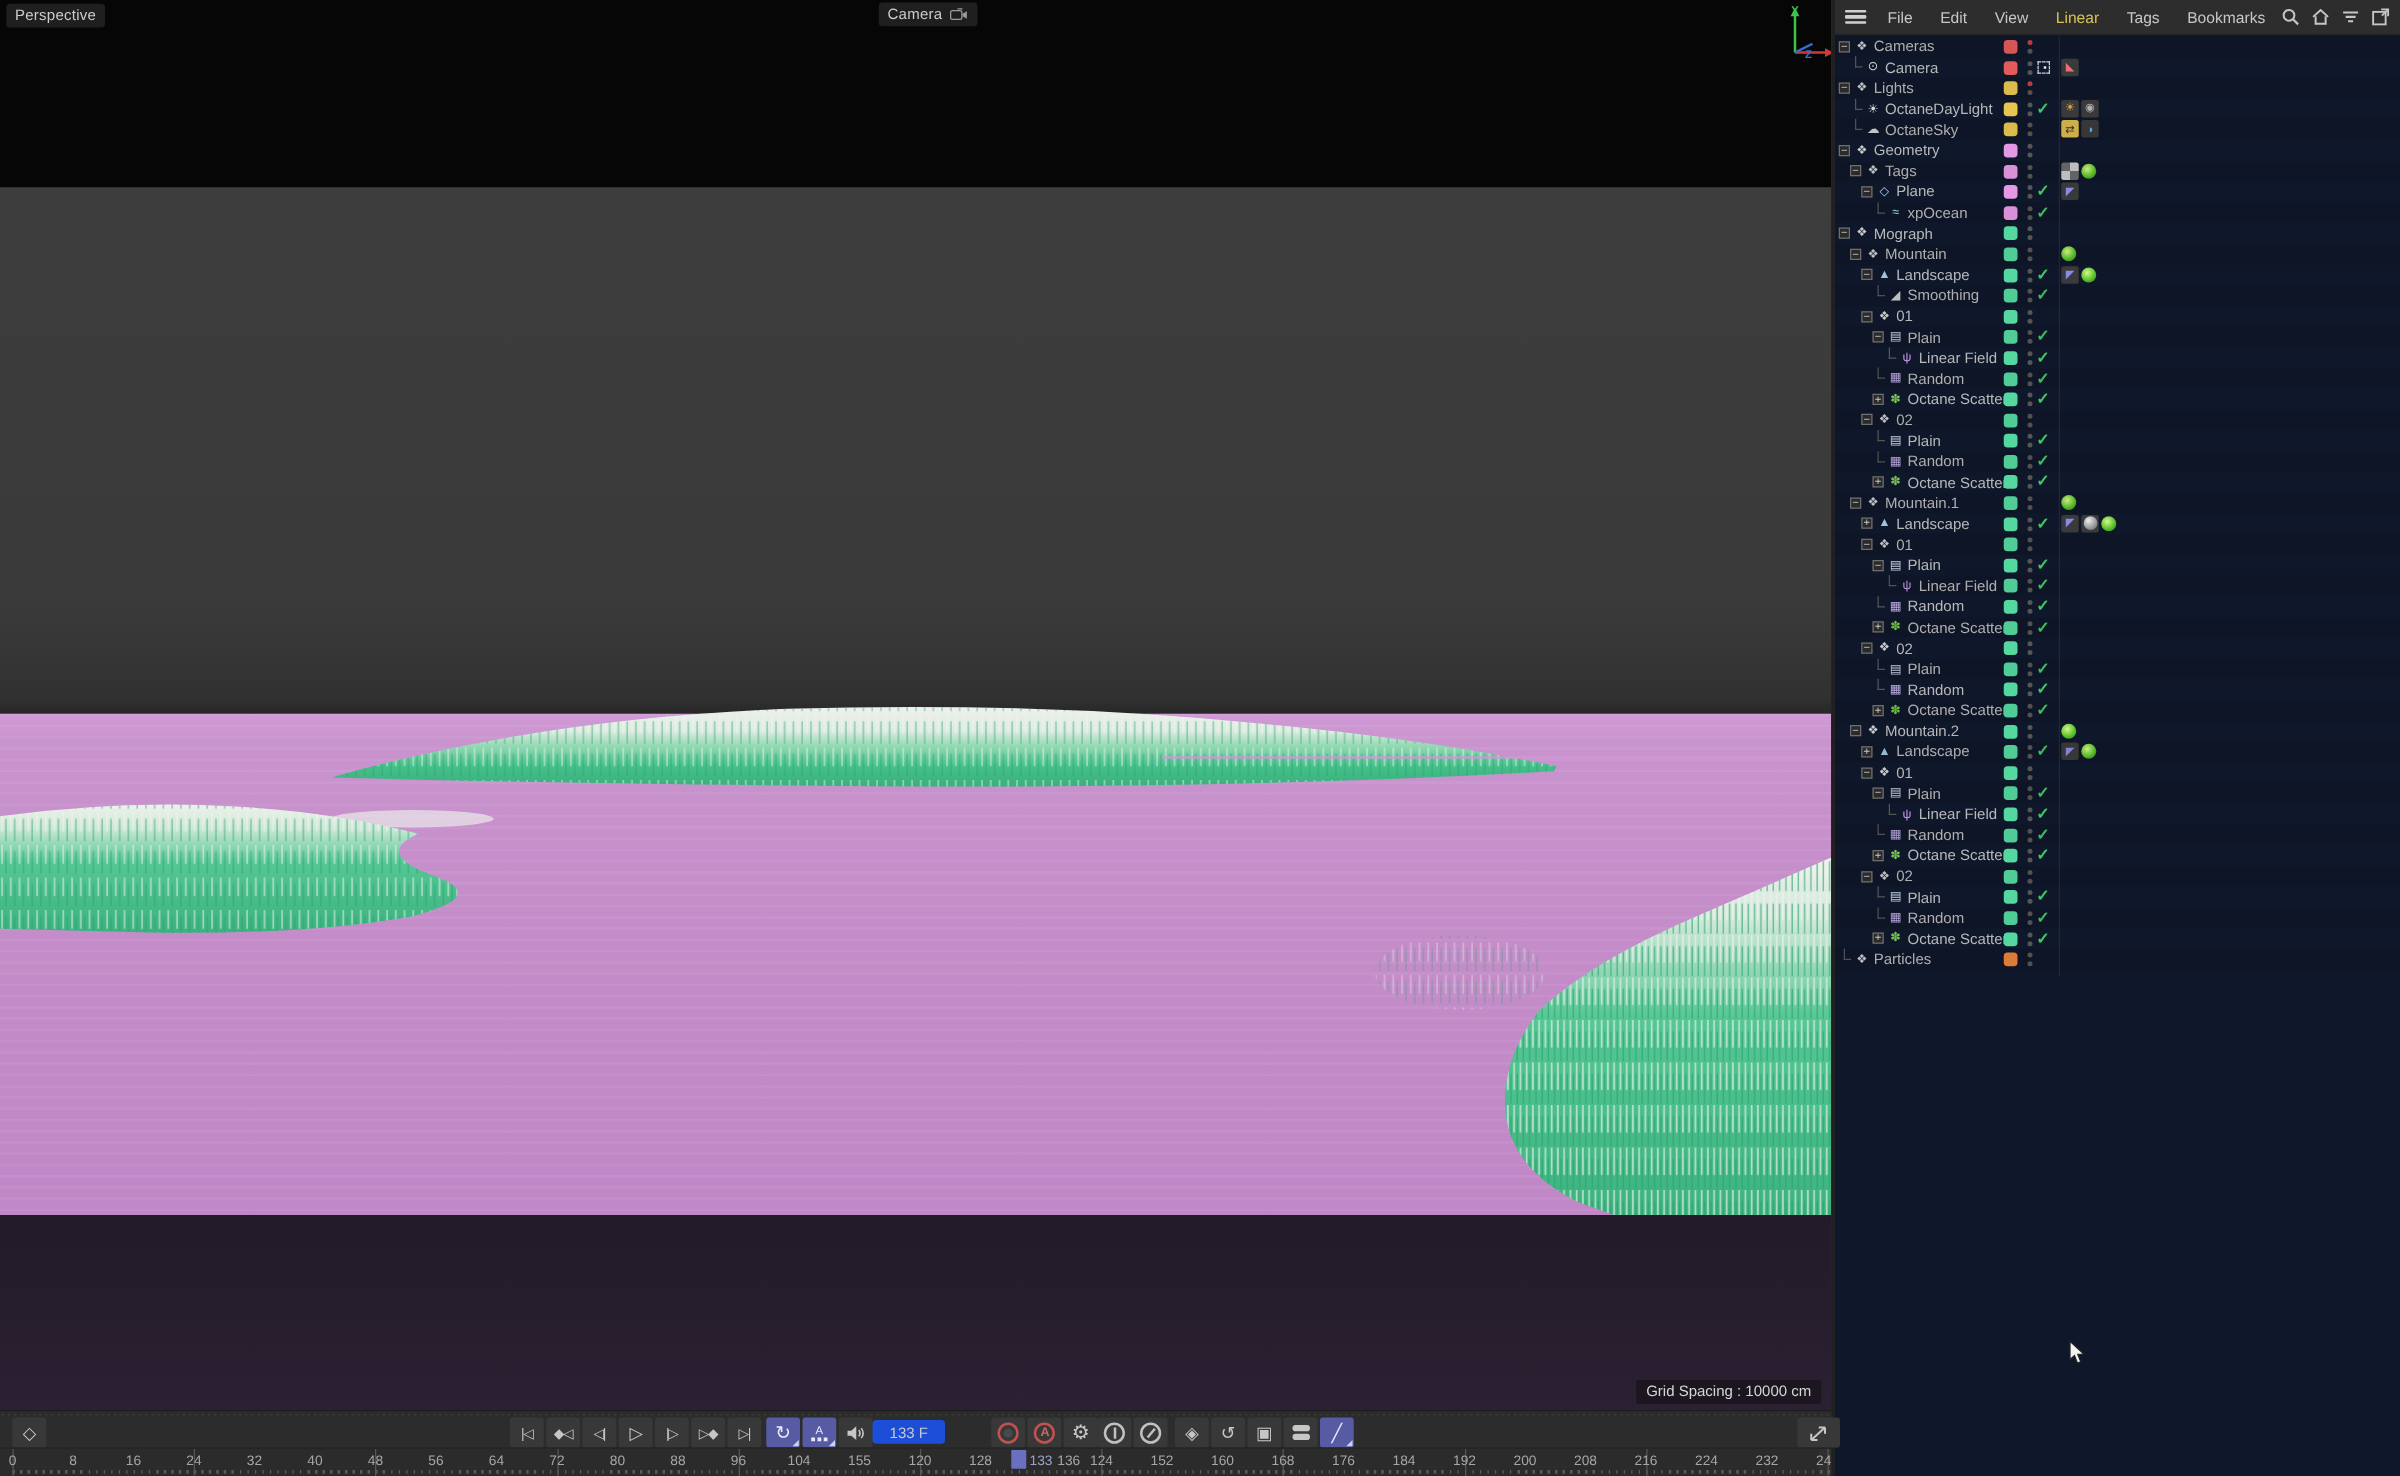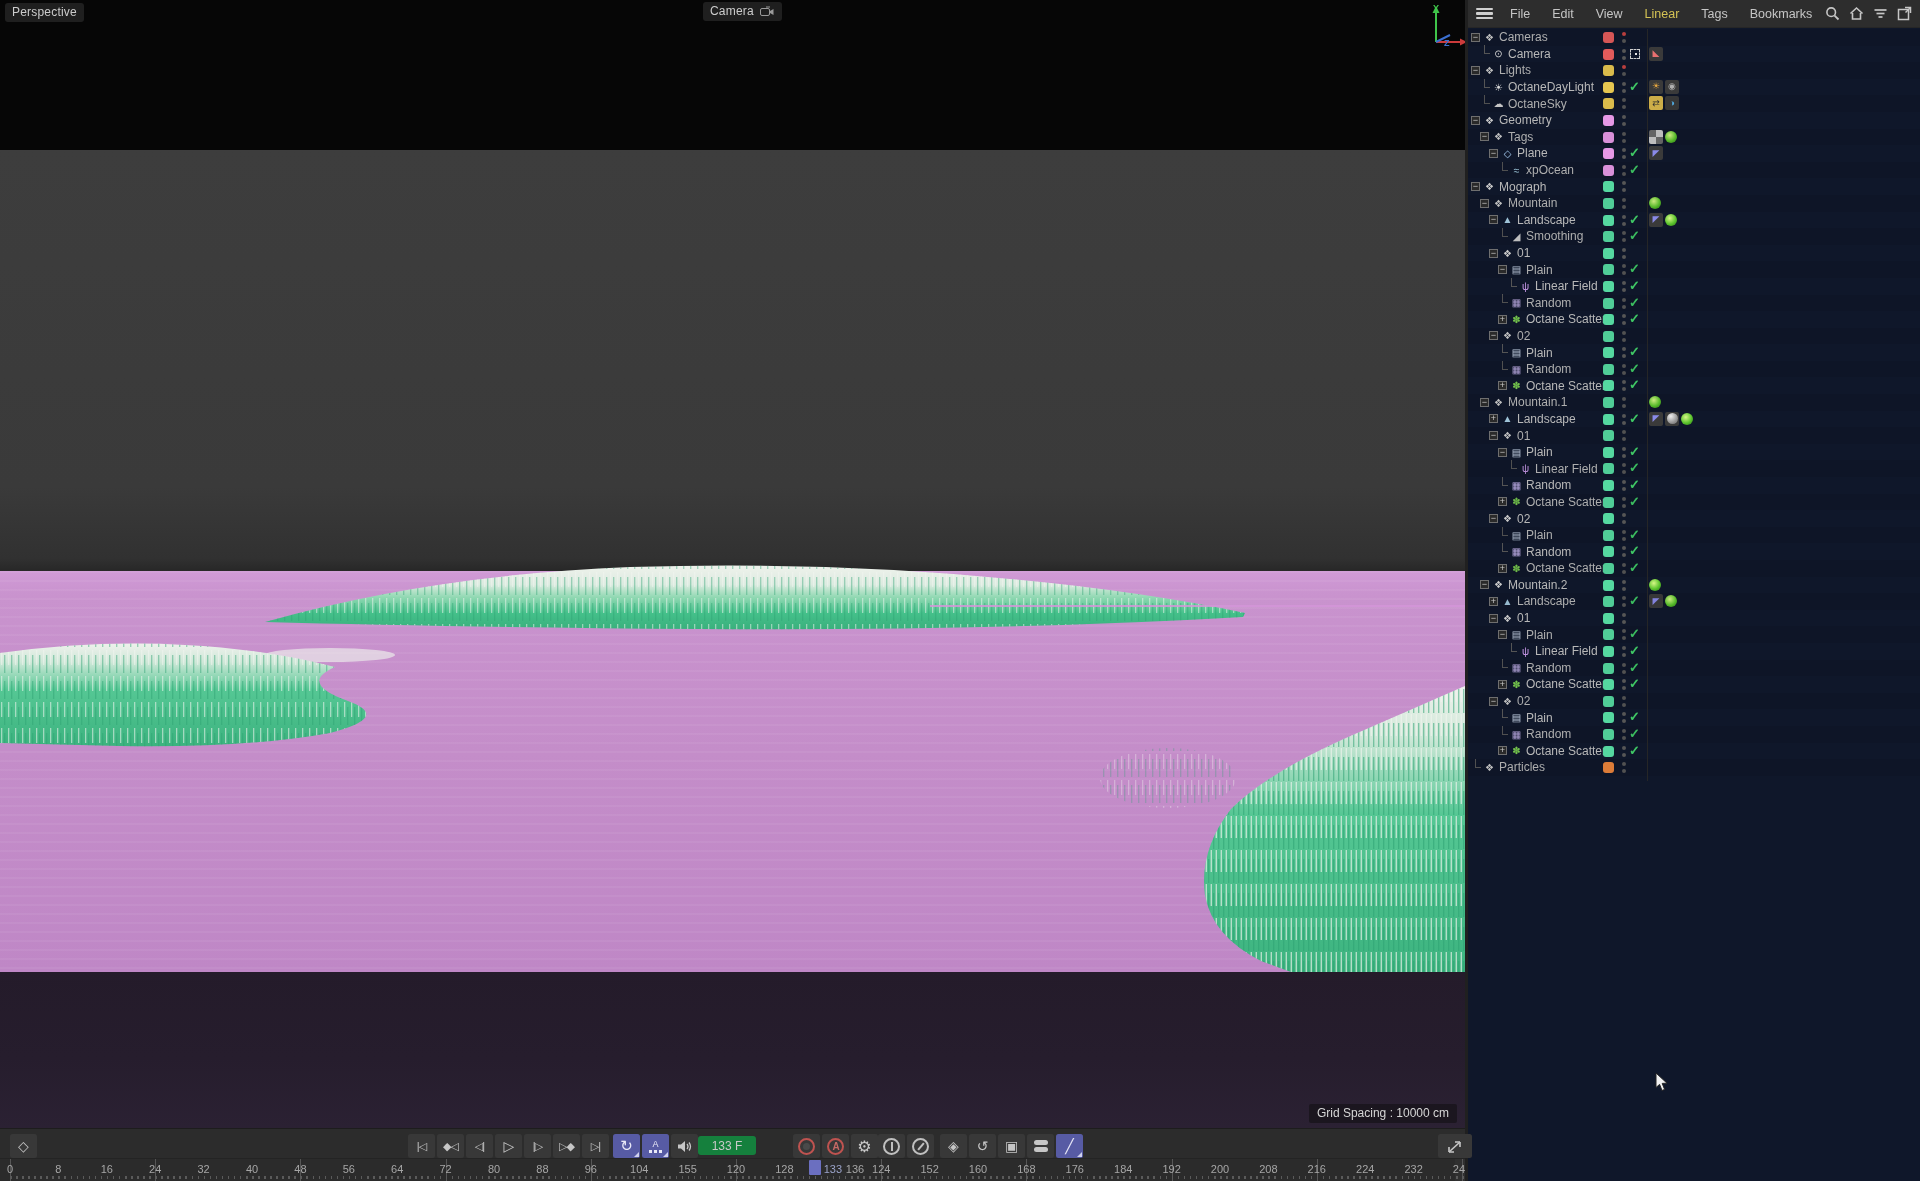--- a/index.html
+++ b/index.html
@@ -81,21 +81,21 @@
      position:relative; }
   .tbtn.active { background:#575ba4; color:#e9e9f7; }
   .tbtn.active::after { content:""; position:absolute; right:1px; bottom:1px;
      border-left:5px solid transparent; border-bottom:5px solid #cfd1ee; }
   .ringbtn { width:17px; height:17px; border-radius:50%; border:2px solid #c0c0c0;
      display:flex; align-items:center; justify-content:center; }
   .ring-red { border-color:#bf5350; color:#c66a66; font-size:10px; font-weight:bold; }
   .ring-dot::before { content:""; width:7px; height:7px; border-radius:50%; background:#4a4a4a; }
   .ring-line::before { content:""; width:2px; height:9px; background:#c0c0c0; }
   .ring-diag::before { content:""; width:2px; height:9px; background:#c0c0c0; transform:rotate(40deg); }
-  #frame-field { position:absolute; left:698px; top:7px; width:58px; height:19px; background:#15803d;
+  #frame-field { position:absolute; left:698px; top:7px; width:58px; height:19px; background:#1d4ed8;
      border-radius:3px; color:#c9c9c9; font-size:12px; display:flex; align-items:center; justify-content:center; }
   .toggles { width:14px; height:12px; position:relative; }
   .toggles::before,.toggles::after { content:""; position:absolute; left:0; width:14px; height:5px;
      border-radius:3px; background:#c6c6c6; }
   .toggles::before { top:0; } .toggles::after { bottom:0; }
   .akeys { display:flex; flex-direction:column; align-items:center; line-height:1; letter-spacing:0; }
   .akeys i { font-style:normal; font-size:9px; }
   .akeys b { display:flex; gap:2px; margin-top:1px; }
   .akeys b s { width:3px; height:3px; background:#e9e9f7; display:block; }
   

